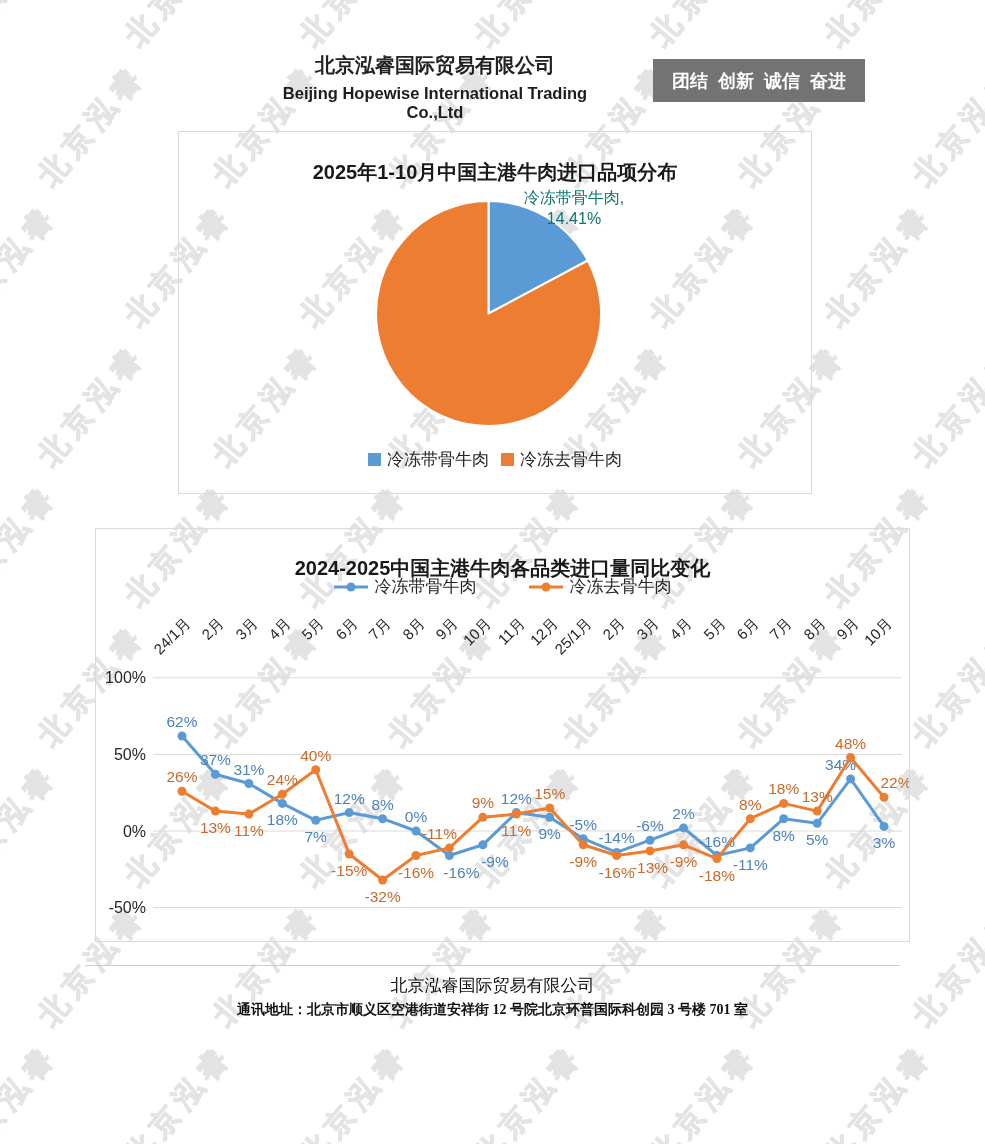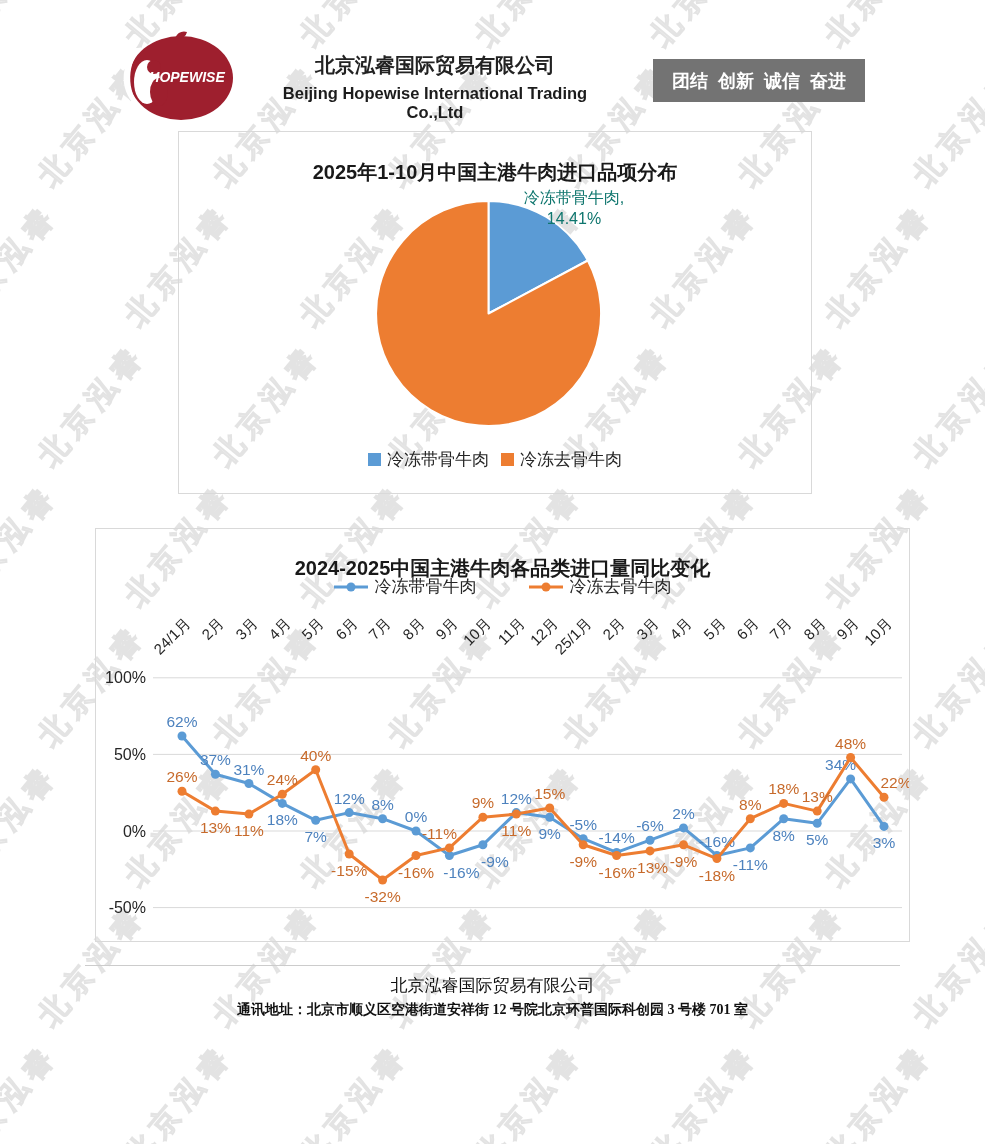--- a/index.html
+++ b/index.html
@@ -104,31 +104,20 @@
       <span class="wm" style="left: 893px; top: 945px;">北京泓睿</span>
       <span class="wm" style="left: -70px; top: 1085px;">北京泓睿</span>
       <span class="wm" style="left: 105px; top: 1085px;">北京泓睿</span>
       <span class="wm" style="left: 280px; top: 1085px;">北京泓睿</span>
       <span class="wm" style="left: 455px; top: 1085px;">北京泓睿</span>
       <span class="wm" style="left: 630px; top: 1085px;">北京泓睿</span>
       <span class="wm" style="left: 805px; top: 1085px;">北京泓睿</span>
     </div>
 
   <div class="header">
-    <div class="logo">
-      <svg width="124" height="92" viewBox="0 0 124 92">
-        <ellipse cx="68" cy="48" rx="52" ry="42" fill="#9E1F2E"></ellipse>
-        <path d="M62,8 q4,-8 12,-6 q-2,8 -12,6 Z" fill="#9E1F2E"></path>
-        <path d="M30,18 C14,30 12,62 30,80 C8,70 4,38 22,20 C25,17 28,17 30,18 Z" fill="#ffffff"></path>
-        <ellipse cx="34" cy="52" rx="13" ry="22" fill="#ffffff"></ellipse>
-        <circle cx="41" cy="37" r="7" fill="#9E1F2E"></circle>
-        <ellipse cx="46" cy="62" rx="9" ry="14" fill="#9E1F2E"></ellipse>
-        <text x="74" y="52" text-anchor="middle" font-size="14" font-weight="bold" font-style="italic" fill="#ffffff" font-family="Liberation Sans, sans-serif">HOPEWISE</text>
-      </svg>
-    </div>
     <div class="names">
       <div class="name-zh">北京泓睿国际贸易有限公司</div>
       <div class="name-en">Beijing Hopewise International Trading Co.,Ltd</div>
     </div>
     <div class="slogan">团结  创新  诚信  奋进</div>
   </div>
 
   <section class="card pie-card">
     <h2 class="chart-title">2025年1-10月中国主港牛肉进口品项分布</h2>
     <svg id="pieSvg" class="pie-svg" width="225" height="225" viewBox="0 0 225 225">

